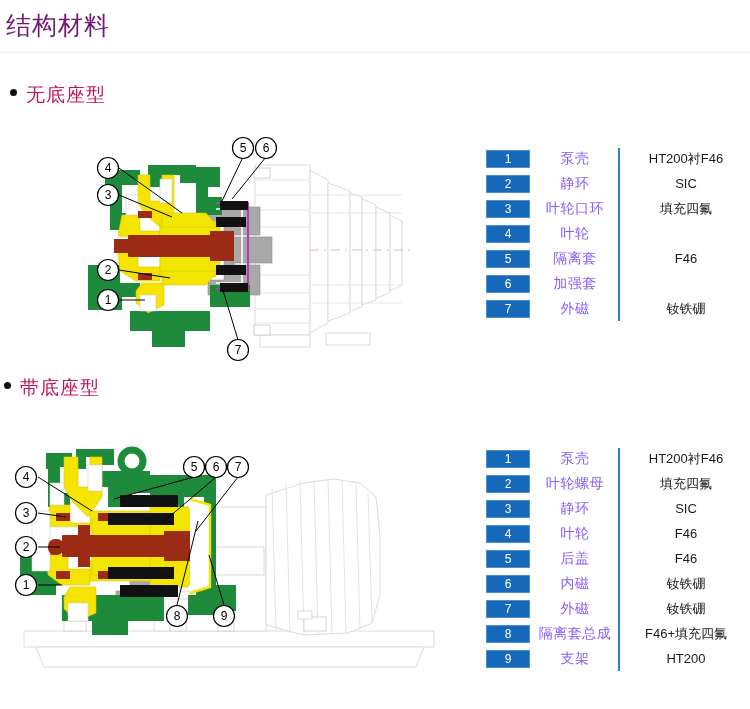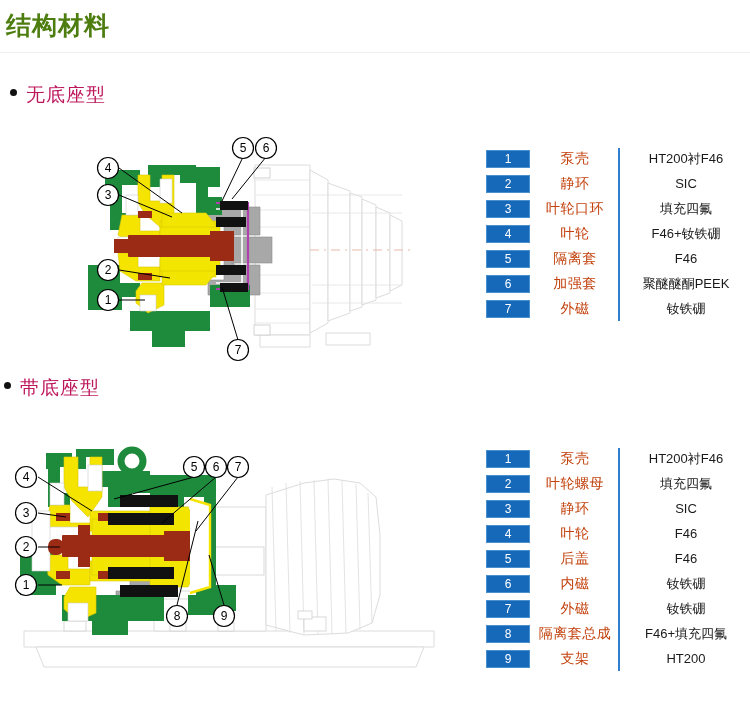--- a/index.html
+++ b/index.html
@@ -15,23 +15,23 @@
     overflow: hidden;
   }
 
   
   .page-title {
     position: absolute;
     left: 6px;
     top: 10px;
     font-size: 25px;
     line-height: 30px;
-    color: #4d7c0f;
+    color: #701a75;
     letter-spacing: 1px;
-    font-weight: 700;
+    font-weight: 400;
     white-space: nowrap;
   }
   .title-rule {
     position: absolute;
     left: 0px;
     top: 52px;
     width: 750px;
     height: 1px;
     background: #f0f0f0;
   }
@@ -89,21 +89,21 @@
     color: #ffffff;
     font-size: 12px;
     line-height: 16px;
     text-align: center;
     font-family: "Liberation Sans", sans-serif;
   }
   .part-cell {
     flex: 0 0 86px;
     text-align: center;
     font-size: 14px;
-    color: #c2410c;
+    color: #8b5cf6;
     letter-spacing: 0.5px;
     white-space: nowrap;
   }
   .mat-cell {
     flex: 1 1 auto;
     text-align: center;
     font-size: 13px;
     color: #1a1a1a;
     white-space: nowrap;
     padding-left: 6px;
@@ -298,35 +298,33 @@
         <span class="badge">3</span>
       </div>
     <div class="part-cell">叶轮口环</div>
     <div class="mat-cell">填充四氟</div>
   </div>
   <div class="spec-row">
     <div class="badge-cell">
         <span class="badge">4</span>
       </div>
     <div class="part-cell">叶轮</div>
-    <div class="mat-cell">F46+钕铁硼</div>
   </div>
   <div class="spec-row">
     <div class="badge-cell">
         <span class="badge">5</span>
       </div>
     <div class="part-cell">隔离套</div>
     <div class="mat-cell">F46</div>
   </div>
   <div class="spec-row">
     <div class="badge-cell">
         <span class="badge">6</span>
       </div>
     <div class="part-cell">加强套</div>
-    <div class="mat-cell">聚醚醚酮PEEK</div>
   </div>
   <div class="spec-row">
     <div class="badge-cell">
         <span class="badge">7</span>
       </div>
     <div class="part-cell">外磁</div>
     <div class="mat-cell">钕铁硼</div>
   </div>
 </div>
 

